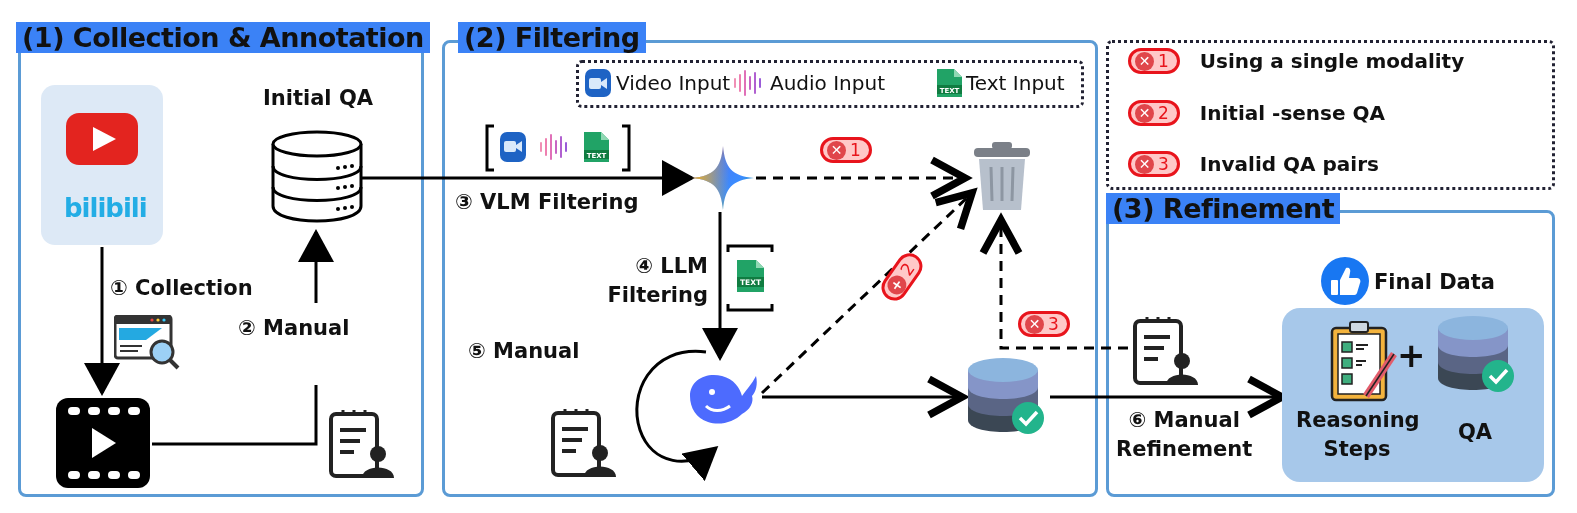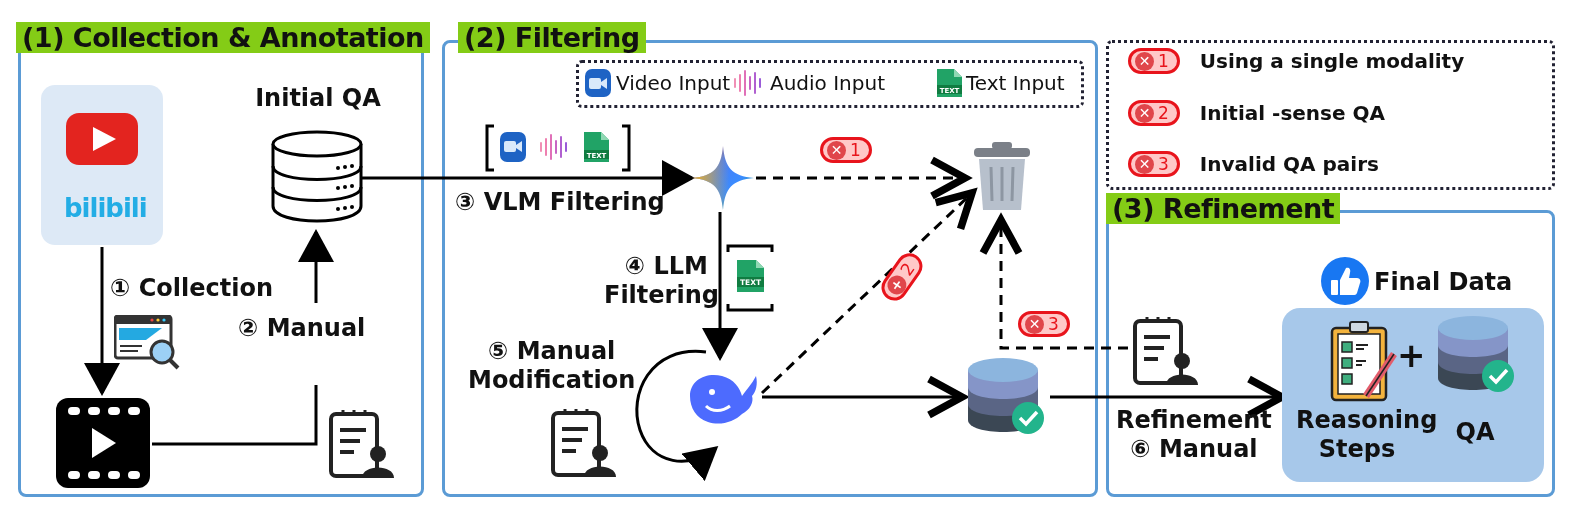--- a/index.html
+++ b/index.html
@@ -1,20 +1,20 @@
 <!DOCTYPE html>
 <html><head>
 <meta charset="utf-8">
 <style>
   html,body{margin:0;padding:0;background:#fff;}
   body{width:1577px;height:513px;position:relative;overflow:hidden;font-family:"DejaVu Sans",sans-serif;color:#111;}
   .abs{position:absolute;}
   .panel{position:absolute;border:3px solid #5b9bd5;border-radius:8px;box-sizing:border-box;}
-  .ptitle{position:absolute;background:#84cc16;font-size:27px;font-weight:bold;padding:0 6px;white-space:nowrap;letter-spacing:-0.5px;}
-  .lbl{position:absolute;font-size:24px;font-weight:bold;white-space:nowrap;line-height:29px;text-align:center;}
+  .ptitle{position:absolute;background:#3b82f6;font-size:27px;font-weight:bold;padding:0 6px;white-space:nowrap;letter-spacing:-0.5px;}
+  .lbl{position:absolute;font-size:21px;font-weight:bold;white-space:nowrap;line-height:29px;text-align:center;}
   .dotbox{position:absolute;border:3px dotted #223;border-radius:6px;box-sizing:border-box;}
   .legitem{position:absolute;display:flex;align-items:center;font-size:20px;white-space:nowrap;}
   .badge{display:inline-flex;align-items:center;justify-content:center;gap:4px;height:26px;padding:0 8px 0 4px;border:3px solid #e8141c;border-radius:15px;background:#ffc8c8;box-sizing:border-box;color:#e8141c;font-size:17px;}
   .badge .x{width:19px;height:19px;border-radius:50%;background:#e0464b;color:#fff;font-size:14px;display:flex;align-items:center;justify-content:center;font-weight:bold;}
   svg.over{position:absolute;left:0;top:0;}
 </style>
 </head>
 <body>
 
 <div class="panel" style="left:18px;top:40px;width:406px;height:457px;"></div>
@@ -255,21 +255,20 @@
   <g>
       <path d="M11 16h19l8 8v24H11z" fill="#21a366"></path>
       <path d="M30 16v8h8z" fill="#8fd8b3"></path>
       <rect x="11" y="33" width="27" height="10" fill="#107c41"></rect>
       <text x="24.5" y="41" font-size="7.5" font-weight="bold" fill="#fff" text-anchor="middle" font-family="DejaVu Sans,sans-serif">TEXT</text>
     </g>
 </svg>
 
 <div class="lbl" style="left:468px;top:337px;">
   <div>⑤  Manual</div>
-  <div>Modification</div>
 </div>
 <svg class="abs" style="left:550px;top:407px;" width="68" height="72">
   <rect x="3" y="6" width="46" height="62" rx="5" fill="#fff" stroke="#222" stroke-width="4"></rect>
   <line x1="15" y1="2" x2="15" y2="8" stroke="#222" stroke-width="3"></line>
     <line x1="26" y1="2" x2="26" y2="8" stroke="#222" stroke-width="3"></line>
     <line x1="37" y1="2" x2="37" y2="8" stroke="#222" stroke-width="3"></line>
   <line x1="12" y1="22" x2="38" y2="22" stroke="#222" stroke-width="4"></line>
     <line x1="12" y1="33" x2="32" y2="33" stroke="#222" stroke-width="4"></line>
     <line x1="12" y1="44" x2="26" y2="44" stroke="#222" stroke-width="4"></line>
   <circle cx="50" cy="46" r="8" fill="#222"></circle>
@@ -310,22 +309,22 @@
   <line x1="15" y1="2" x2="15" y2="8" stroke="#222" stroke-width="3"></line>
     <line x1="26" y1="2" x2="26" y2="8" stroke="#222" stroke-width="3"></line>
     <line x1="37" y1="2" x2="37" y2="8" stroke="#222" stroke-width="3"></line>
   <line x1="12" y1="22" x2="38" y2="22" stroke="#222" stroke-width="4"></line>
     <line x1="12" y1="33" x2="32" y2="33" stroke="#222" stroke-width="4"></line>
     <line x1="12" y1="44" x2="26" y2="44" stroke="#222" stroke-width="4"></line>
   <circle cx="50" cy="46" r="8" fill="#222"></circle>
     <path d="M34,70 c0,-14 32,-14 32,0 z" fill="#222"></path>
 </svg>
 <div class="lbl" style="left:1116px;top:406px;">
+  <div>⑥  Manual</div>
   <div>Refinement</div>
-  <div>⑥  Manual</div>
 </div>
 
 <svg class="abs" style="left:1320px;top:256px;" width="50" height="50">
   <circle cx="25" cy="25" r="24" fill="#1877f2"></circle>
   <rect x="11" y="24" width="7" height="15" rx="1" fill="#fff"></rect>
   <path d="M20,24 L26,12 C29,11 31,13 30,17 L29,22 H37 C40,22 41,25 40,27 L37,37 C36,39 35,39 33,39 H20 Z" fill="#fff"></path>
 </svg>
 <div class="lbl" style="left:1374px;top:268px;text-align:right;">Final Data</div>
 
 <div class="abs" style="left:1282px;top:308px;width:262px;height:174px;background:#a7c8ea;border-radius:18px;"></div>

